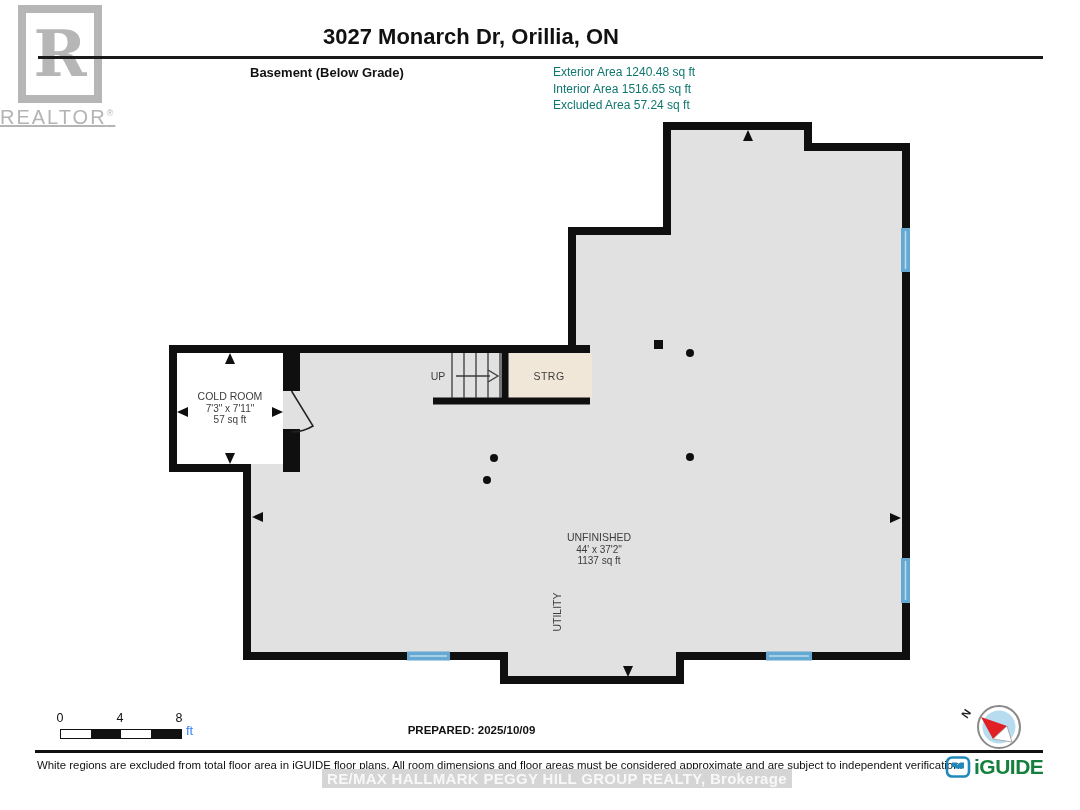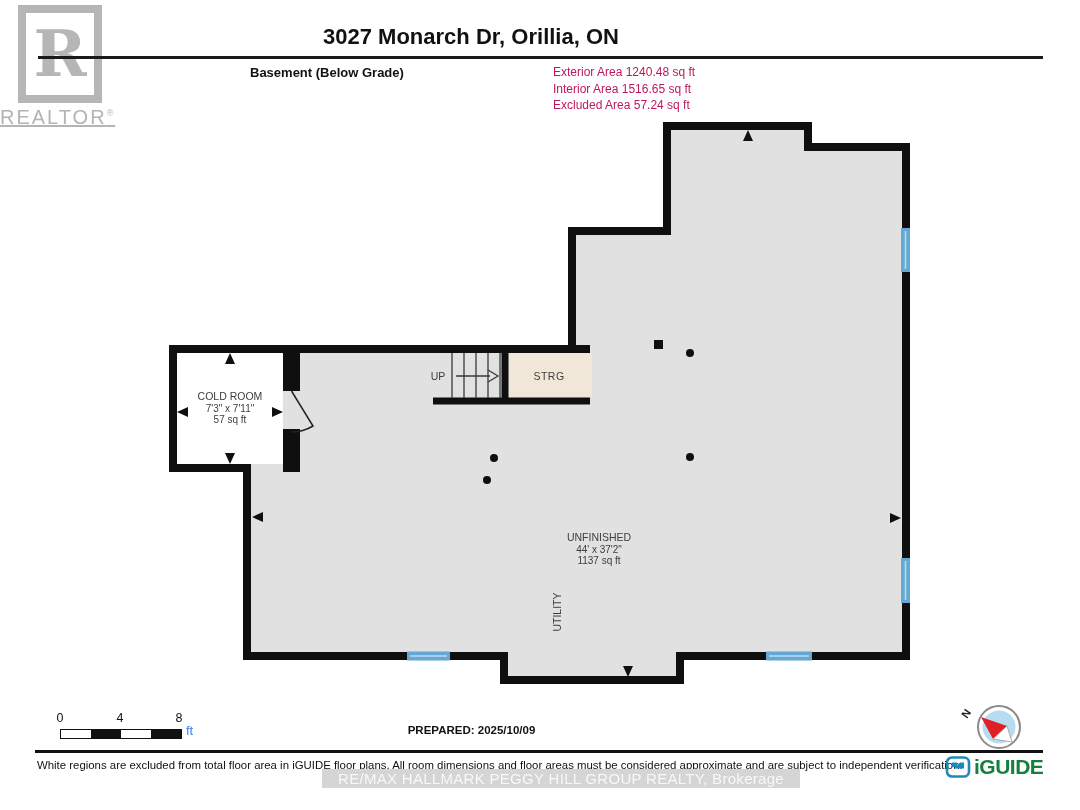--- a/index.html
+++ b/index.html
@@ -13,42 +13,42 @@
   .realtor-box span{font-family:"DejaVu Serif",serif;font-weight:bold;font-size:64px;
     color:#b6b6b6;line-height:1;}
   .realtor-word{left:0px;top:106px;width:150px;font-size:20px;color:#b4b4b4;
     letter-spacing:2px;z-index:3;text-decoration:underline;}
   .realtor-word sup{font-size:9px;}
   .header-line{left:38px;top:56px;width:1005px;height:2.5px;background:#1a1a1a;z-index:2;}
   .page-title{left:0;top:24px;width:942px;text-align:center;font-weight:bold;
     font-size:22px;color:#111;}
   .floor-label{left:250px;top:65px;width:295px;text-align:left;font-weight:bold;
     font-size:13px;color:#111;}
-  .area-lines{left:553px;top:64px;font-size:12px;color:#be185d;line-height:16.5px;}
+  .area-lines{left:553px;top:64px;font-size:12px;color:#0f766e;line-height:16.5px;}
 
   
   .plan-svg{left:0;top:0;z-index:0;}
 
   
   .scale-tick{top:711px;width:14px;text-align:center;font-size:12.5px;color:#111;}
   .scale-bar{left:60px;top:729px;width:120px;height:8px;border:1px solid #111;
     display:flex;}
   .scale-bar i{display:block;width:30px;height:100%;}
   .seg-w{background:#fff;border-right:1px solid #111;}
   .seg-b{background:#111;}
   .scale-unit{left:186px;top:723px;font-size:13px;color:#3b82f6;}
 
   .prepared{left:0;top:724px;width:943px;text-align:center;font-weight:bold;
     font-size:11.5px;color:#111;}
 
   
   .footer-line{left:35px;top:750px;width:1008px;height:3px;background:#111;}
   .disclaimer{left:37px;top:759px;width:980px;font-size:11.4px;color:#111;}
   .watermark{left:322px;top:769px;background:#d5d5d5;color:#f8f8f8;font-size:15px;
-    letter-spacing:0.3px;padding:1px 16px;white-space:nowrap;}
+    letter-spacing:0.3px;padding:1px 5px;white-space:nowrap;font-weight:bold;}
   .iguide{left:945px;top:755px;display:flex;align-items:center;gap:3px;}
   .iguide-text{font-weight:bold;font-size:21px;color:#15803d;letter-spacing:-0.5px;}
 </style>
 </head>
 <body>
 
 <svg class="abs plan-svg" width="1080" height="810" viewBox="0 0 1080 810">
 
   <polygon fill="#e1e1e1" points="663,122 812,122 812,143 910,143 910,660 684,660 684,684 500,684 500,660 243,660 243,472 169,472 169,345 568,345 568,227 663,227"></polygon>
 

